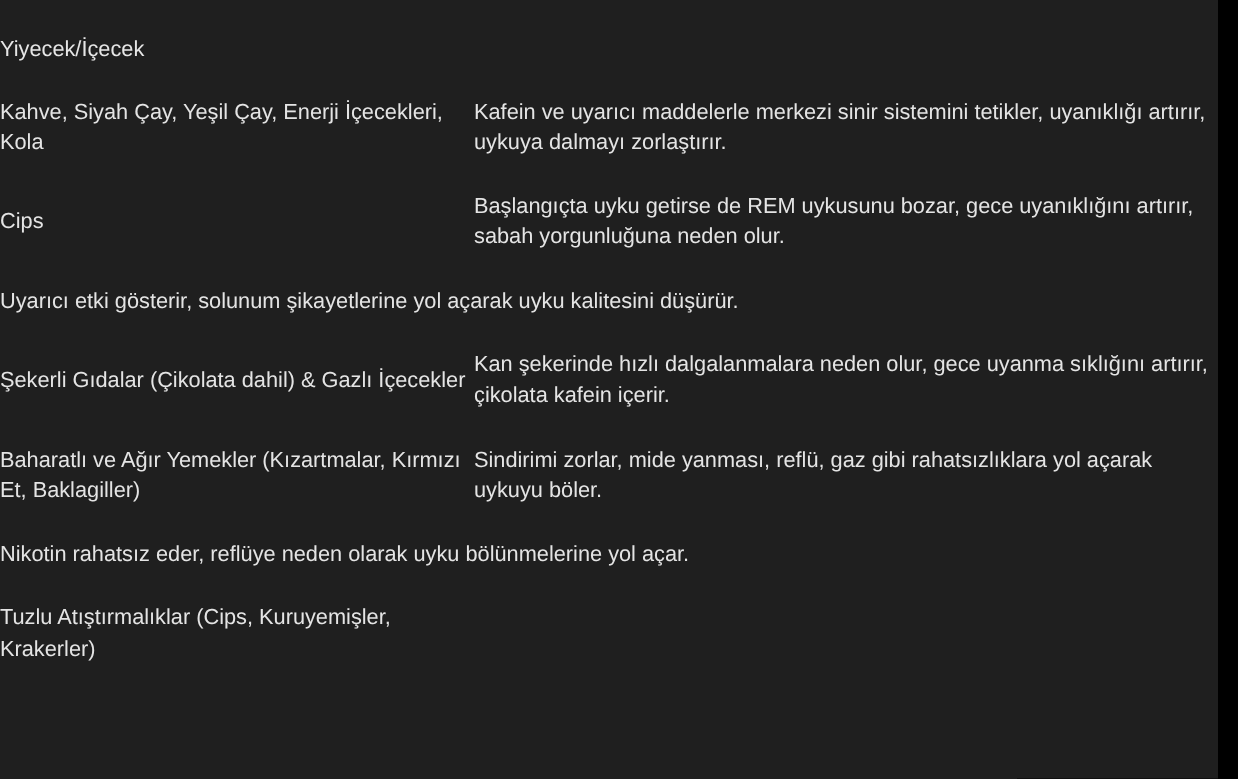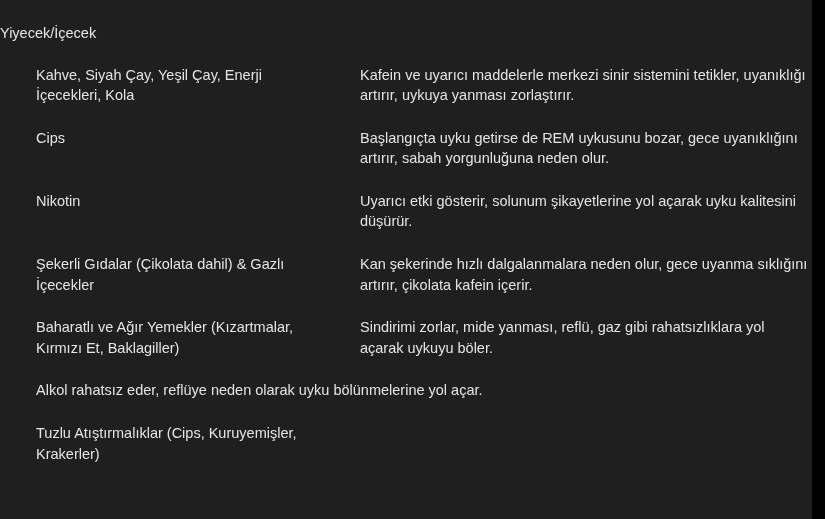--- a/index.html
+++ b/index.html
@@ -38,21 +38,21 @@
   }
   .table {
     position: absolute;
     left: 0;
     top: 0;
     width: 812px;
     padding: 0;
   }
   .row {
     display: flex;
-    align-items: flex-start;
+    align-items: center;
   }
   .row .cell {
     color: #e9e9e9;
     font-size: 14.5px;
     line-height: 1.42;
     padding: 0;
   }
   .cell-a {
     width: 316px;
     padding-left: 12px;
@@ -71,61 +71,59 @@
   .header-row .cell {
     color: #e6e6e6;
     font-size: 14.5px;
   }
   .data-row {
     padding-top: 11px;
     padding-bottom: 11px;
   }
   .data-row .cell {
     color: #e4e4e4;
-    margin-left: 36px;
   }
 </style>
 </head>
 <body>
 
 <div class="screen">
   <div class="panel">
     <div class="table">
 
       <div class="row header-row">
         <div class="cell cell-a">Yiyecek/İçecek</div>
       </div>
 
       <div class="row data-row">
         <div class="cell cell-a">Kahve, Siyah Çay, Yeşil Çay, Enerji İçecekleri, Kola</div>
-        <div class="cell cell-b">Kafein ve uyarıcı maddelerle merkezi sinir sistemini tetikler, uyanıklığı artırır, uykuya yanması zorlaştırır.</div>
+        <div class="cell cell-b">Kafein ve uyarıcı maddelerle merkezi sinir sistemini tetikler, uyanıklığı artırır, uykuya dalmayı zorlaştırır.</div>
       </div>
 
       <div class="row data-row">
         <div class="cell cell-a">Cips</div>
         <div class="cell cell-b">Başlangıçta uyku getirse de REM uykusunu bozar, gece uyanıklığını artırır, sabah yorgunluğuna neden olur.</div>
       </div>
 
       <div class="row data-row">
-        <div class="cell cell-a">Nikotin</div>
         <div class="cell cell-b">Uyarıcı etki gösterir, solunum şikayetlerine yol açarak uyku kalitesini düşürür.</div>
       </div>
 
       <div class="row data-row">
         <div class="cell cell-a">Şekerli Gıdalar (Çikolata dahil) &amp; Gazlı İçecekler</div>
         <div class="cell cell-b">Kan şekerinde hızlı dalgalanmalara neden olur, gece uyanma sıklığını artırır, çikolata kafein içerir.</div>
       </div>
 
       <div class="row data-row">
         <div class="cell cell-a">Baharatlı ve Ağır Yemekler (Kızartmalar, Kırmızı Et, Baklagiller)</div>
         <div class="cell cell-b">Sindirimi zorlar, mide yanması, reflü, gaz gibi rahatsızlıklara yol açarak uykuyu böler.</div>
       </div>
 
       <div class="row data-row">
-        <div class="cell cell-b">Alkol rahatsız eder, reflüye neden olarak uyku bölünmelerine yol açar.</div>
+        <div class="cell cell-b">Nikotin rahatsız eder, reflüye neden olarak uyku bölünmelerine yol açar.</div>
       </div>
 
       <div class="row data-row">
         <div class="cell cell-a">Tuzlu Atıştırmalıklar (Cips, Kuruyemişler, Krakerler)</div>
       </div>
 
     </div>
   </div>
   <div class="right-edge"></div>
 </div>

